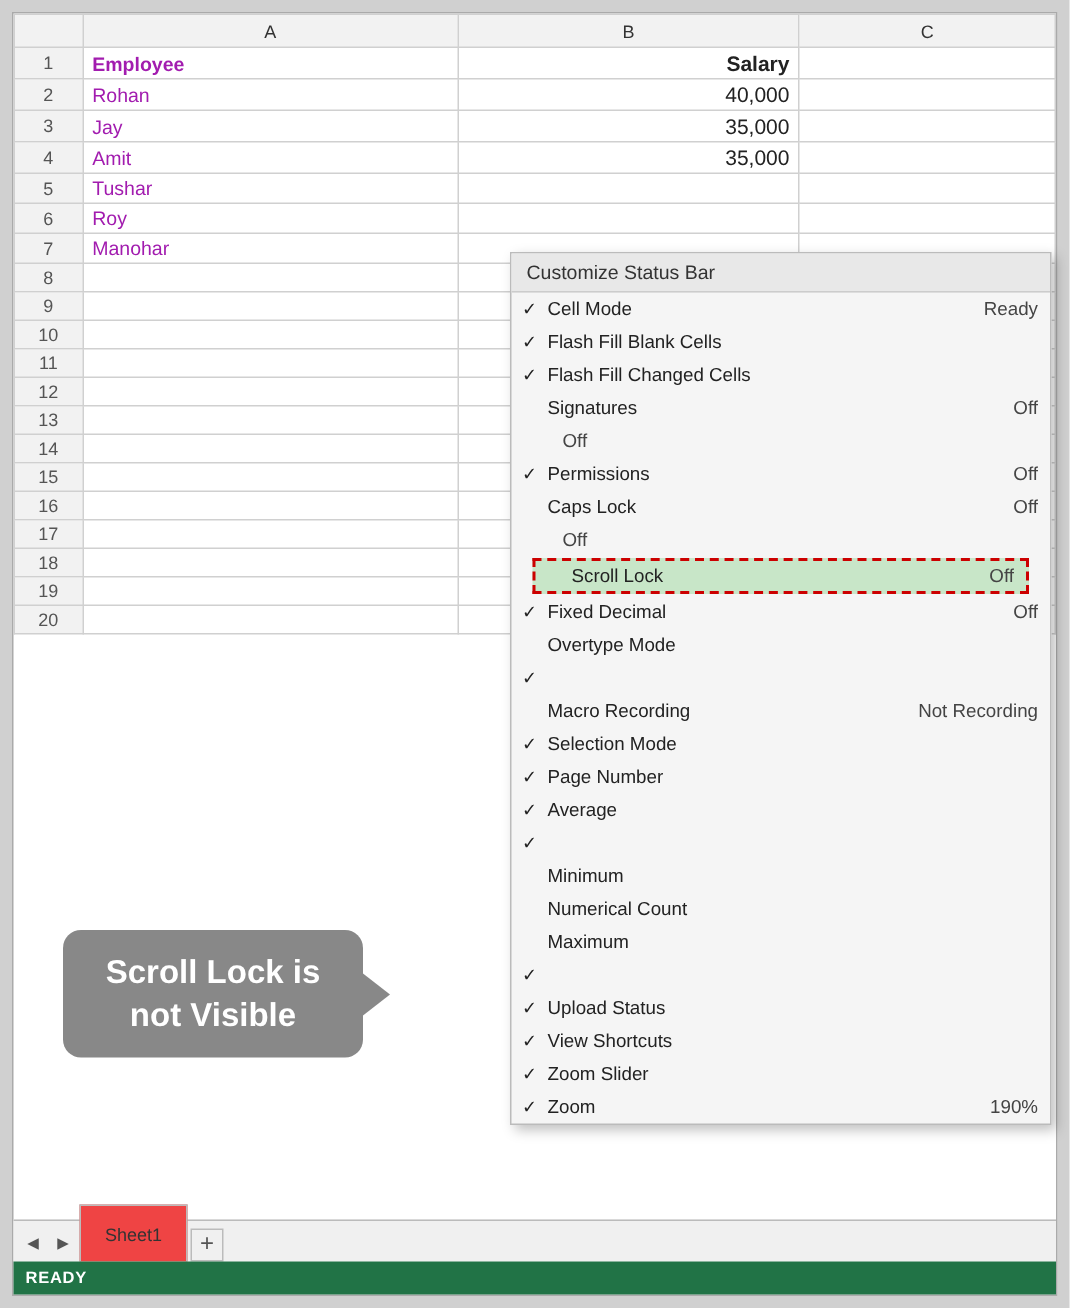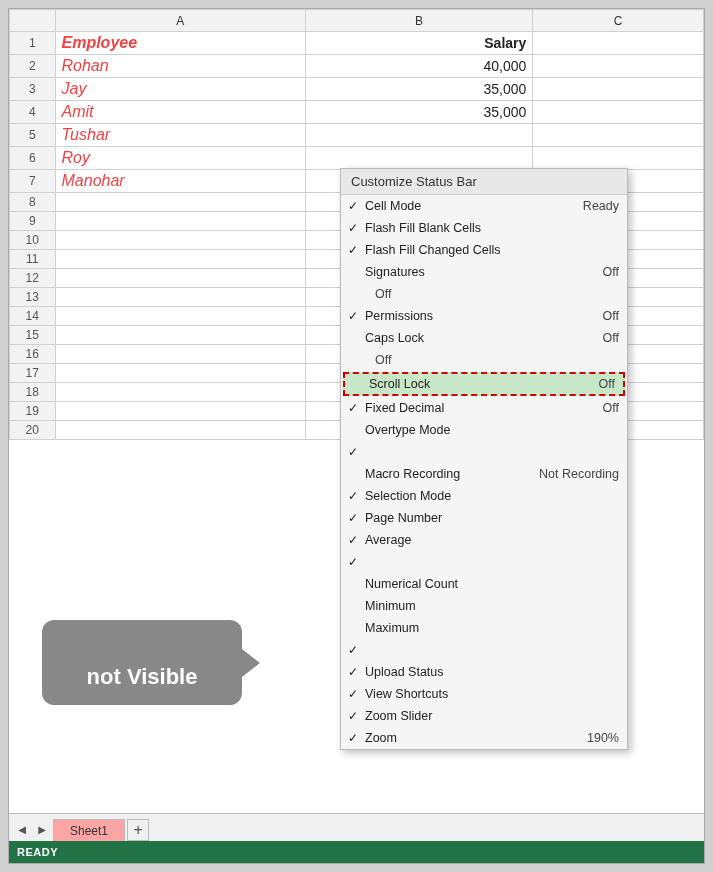--- a/index.html
+++ b/index.html
@@ -64,24 +64,23 @@
       color: #333;
       height: 22px;
       border-bottom: 2px solid #bbb;
     }
 
     .col-a { width: 220px; }
     .col-b { width: 220px; }
     .col-c { width: 150px; }
 
     td.data-a {
-      font-size: 16px;
-      color: #ef4444;
+      font-size: 13px;
+      color: #a21caf;
       padding: 3px 8px;
-      font-style: italic;
     }
 
     td.data-a.bold {
       font-weight: bold;
     }
 
     td.data-b {
       font-size: 14px;
       text-align: right;
       padding: 3px 20px 3px 8px;
@@ -112,23 +111,23 @@
       display: flex;
       align-items: center;
       justify-content: center;
       color: #555;
       cursor: pointer;
       font-size: 10px;
       margin-bottom: 2px;
     }
 
     .sheet-tab {
-      height: 22px;
+      height: 38px;
       padding: 2px 16px;
-      background: #fca5a5;
+      background: #ef4444;
       border: 1px solid #bbb;
       border-bottom: none;
       font-size: 12px;
       color: #333;
       cursor: pointer;
       display: flex;
       align-items: center;
     }
 
     .add-sheet {
@@ -159,21 +158,21 @@
       font-size: 11px;
       font-weight: bold;
       letter-spacing: 0.5px;
     }
 
     
     .context-menu {
       position: absolute;
       top: 168px;
       left: 340px;
-      width: 288px;
+      width: 361px;
       background: #f5f5f5;
       border: 1px solid #bbb;
       box-shadow: 3px 3px 8px rgba(0,0,0,0.25);
       z-index: 100;
       font-size: 12.5px;
     }
 
     .context-menu-title {
       background: #e8e8e8;
       padding: 5px 10px;
@@ -209,21 +208,21 @@
 
     .menu-item .item-value {
       color: #444;
       margin-left: 10px;
       text-align: right;
     }
 
     
     .scroll-lock-highlight {
       border: 2.5px dashed #cc0000;
-      margin: 1px 2px;
+      margin: 1px 14px;
     }
 
     
     .callout {
       position: absolute;
       left: 42px;
       top: 620px;
       width: 200px;
       background: #888;
       border-radius: 12px;
@@ -487,26 +486,26 @@
         <span class="check">✓</span>
         <span class="item-label">Average</span>
         <span class="item-value"></span>
       </div>
       <div class="menu-item">
         <span class="check">✓</span>
         <span class="item-value"></span>
       </div>
       <div class="menu-item">
         <span class="check"></span>
+        <span class="item-label">Minimum</span>
+        <span class="item-value"></span>
+      </div>
+      <div class="menu-item">
+        <span class="check"></span>
         <span class="item-label">Numerical Count</span>
-        <span class="item-value"></span>
-      </div>
-      <div class="menu-item">
-        <span class="check"></span>
-        <span class="item-label">Minimum</span>
         <span class="item-value"></span>
       </div>
       <div class="menu-item">
         <span class="check"></span>
         <span class="item-label">Maximum</span>
         <span class="item-value"></span>
       </div>
       <div class="menu-item">
         <span class="check">✓</span>
         <span class="item-value"></span>
@@ -528,15 +527,15 @@
       </div>
       <div class="menu-item">
         <span class="check">✓</span>
         <span class="item-label">Zoom</span>
         <span class="item-value">190%</span>
       </div>
     </div>
 </div>
 
 <div class="callout">
-  <br>
+  <span>Scroll Lock is</span><br>
   <span>not Visible</span>
 </div>
 
 </body></html>

